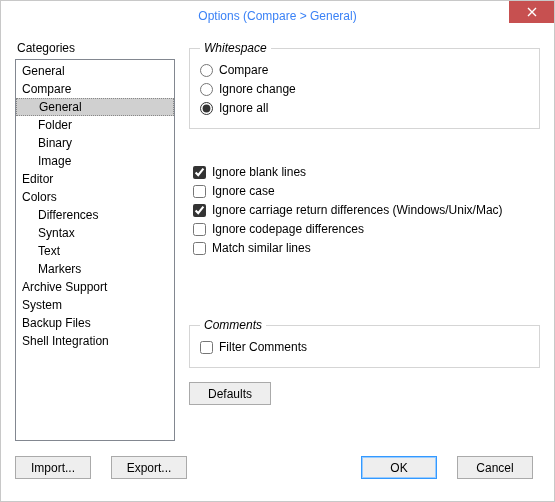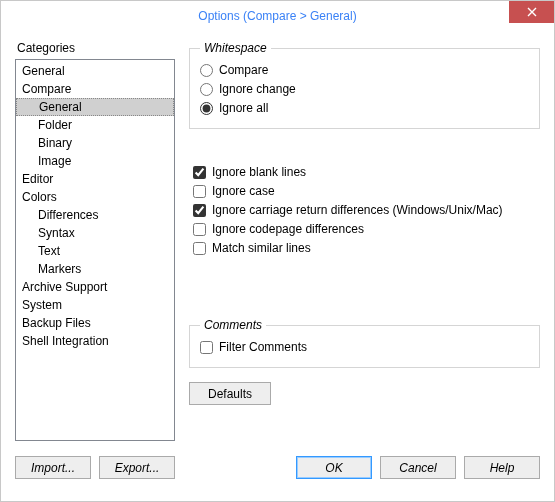--- a/index.html
+++ b/index.html
@@ -95,23 +95,22 @@
     width: 82px;
     height: 23px;
     background: #eee;
     border: 1px solid #aaa;
     font: inherit;
     cursor: pointer;
   }
   .button-bar {
     display: flex;
     align-items: center;
-    padding: 10px 14px 14px 14px;
-    gap: 8px;
-    font-style: italic;
+    padding: 10px 21px 14px 14px;
+    gap: 20px;
   }
   .button-bar .spacer { flex: 1; }
   .btn {
     height: 23px;
     min-width: 76px;
     padding: 0 10px;
     background: #eee;
     border: 1px solid #aaa;
     font: inherit;
     cursor: pointer;
@@ -211,14 +210,13 @@
     <button class="defaults-btn">Defaults</button>
   </div>
 </div>
 
 <div class="button-bar">
   <button class="btn">Import...</button>
   <button class="btn">Export...</button>
   <div class="spacer"></div>
   <button class="btn default">OK</button>
   <button class="btn">Cancel</button>
-  <button class="btn">Help</button>
 </div>
 
 </body></html>

